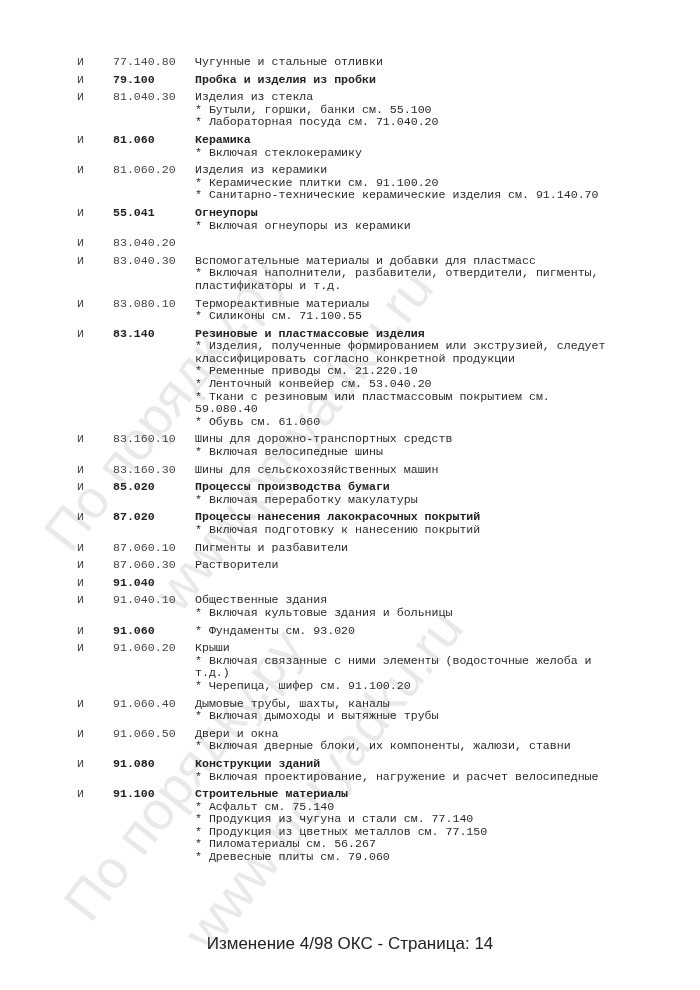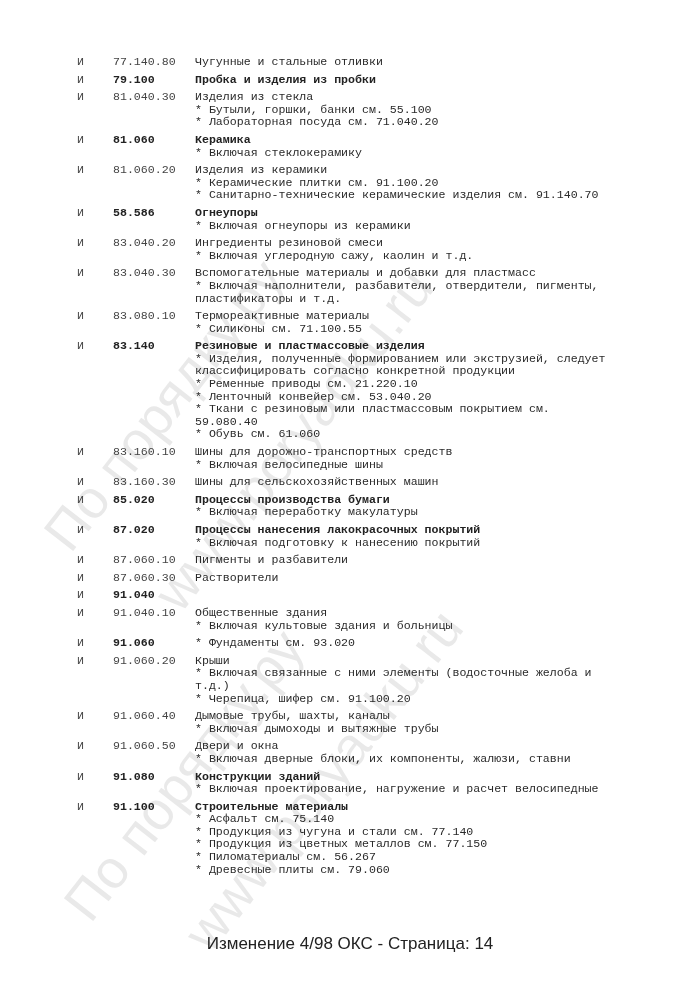--- a/index.html
+++ b/index.html
@@ -74,33 +74,29 @@
         <div class="col-mark">И</div>
         <div class="col-code">81.060.20</div>
         <div class="col-body">
           <span class="title">Изделия из керамики</span>
           <span class="note">* Керамические плитки см. 91.100.20</span>
           <span class="note">* Санитарно-технические керамические изделия см. 91.140.70</span>
         </div>
       </div>
       <div class="entry bold">
         <div class="col-mark">И</div>
-        <div class="col-code">58.586</div>
+        <div class="col-code">55.041</div>
         <div class="col-body">
           <span class="title">Огнеупоры</span>
           <span class="note">* Включая огнеупоры из керамики</span>
         </div>
       </div>
       <div class="entry">
         <div class="col-mark">И</div>
         <div class="col-code">83.040.20</div>
-        <div class="col-body">
-          <span class="title">Ингредиенты резиновой смеси</span>
-          <span class="note">* Включая углеродную сажу, каолин и т.д.</span>
-        </div>
       </div>
       <div class="entry">
         <div class="col-mark">И</div>
         <div class="col-code">83.040.30</div>
         <div class="col-body">
           <span class="title">Вспомогательные материалы и добавки для пластмасс</span>
           <span class="note">* Включая наполнители, разбавители, отвердители, пигменты,
 пластификаторы и т.д.</span>
         </div>
       </div>

